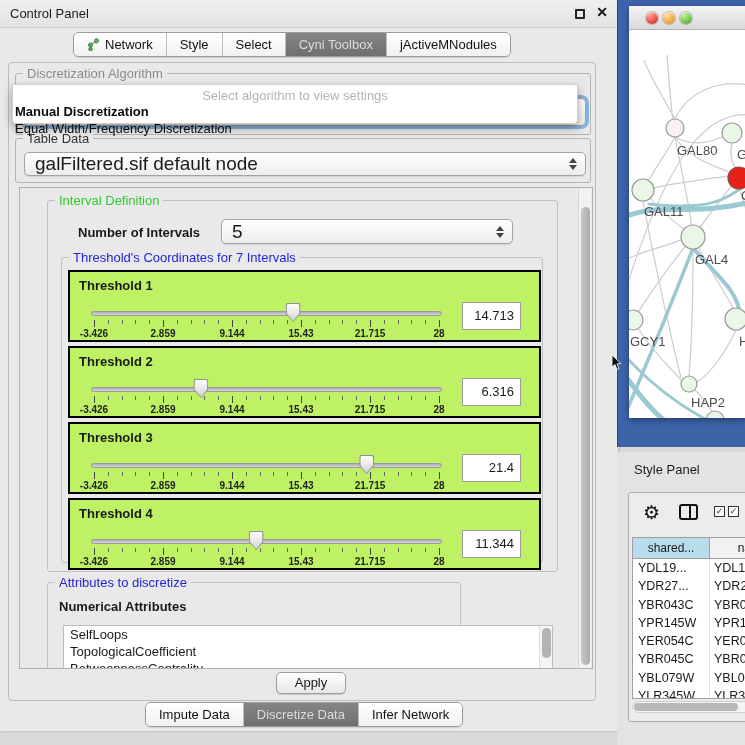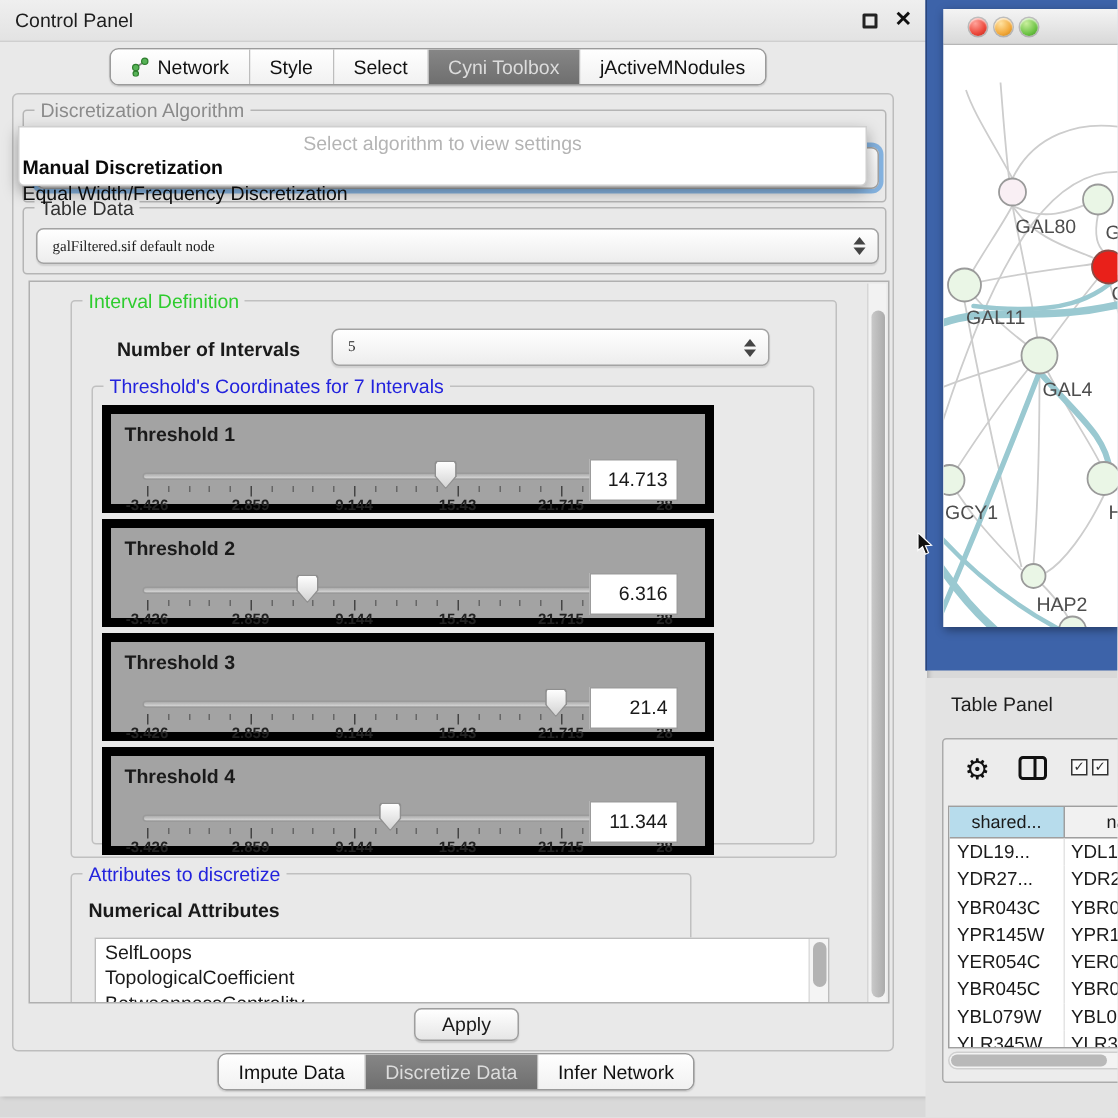--- a/index.html
+++ b/index.html
@@ -31,41 +31,41 @@
   .groupbox { position:absolute; border:1px solid #b5b5b5; border-radius:3px; }
   .legend { position:absolute; top:-8px; left:7px; background:#e9e9e9; padding:0 4px;
     font-size:13px; color:#333; white-space:nowrap; }
   .legend.green { color:var(--green-title); }
   .legend.blue { color:var(--blue-title); }
   .legend.dim { color:#8b8b8b; }
 
   
   .combo { position:absolute; border:1px solid #a3a3a3; border-radius:5px;
     background:linear-gradient(#ffffff,#ededed); box-shadow:0 1px 1px rgba(0,0,0,.1);
-    display:flex; align-items:center; font-size:10px; padding-left:10px;font-family:Liberation Serif, serif; }
+    display:flex; align-items:center; font-size:19px; padding-left:10px; }
   .combo .spinner { position:absolute; right:8px; top:50%; transform:translateY(-50%);
     display:flex; flex-direction:column; gap:2px; }
   .combo .spinner i { width:0; height:0; border-left:4px solid transparent; border-right:4px solid transparent; }
   .combo .spinner i.up { border-bottom:5px solid #444; }
   .combo .spinner i.down { border-top:5px solid #444; }
   .combo.focused { box-shadow:0 0 0 3px var(--focus-ring); }
 
   .content-panel { position:absolute; left:8px; top:62px; width:588px; height:639px;
     border:1px solid #bdbdbd; border-radius:4px; background:#e9e9e9; }
 
   .scroll-viewport { position:absolute; left:10px; top:124px; width:574px; height:482px;
     border:1px solid #b0b0b0; background:#e9e9e9; overflow:hidden; }
   .v-scrollbar { position:absolute; right:1px; top:1px; width:13px; height:480px; background:#f2f2f2;
     border-left:1px solid #d6d6d6; }
   .v-scrollbar .thumb { position:absolute; left:2px; width:9px; border-radius:5px;
     background:linear-gradient(90deg,#c9c9c9,#ababab); }
 
   
-  .threshold-block { position:absolute; left:6px; width:408px; height:72px;
-    border:6px solid #000000; background:#a3a3a3; }
+  .threshold-block { position:absolute; left:6px; width:473px; height:72px;
+    border:2px solid #000000; background:#bef264; }
   .t-label { position:absolute; left:9px; top:6px; font-weight:bold; font-size:13px; }
   .slider-track { position:absolute; left:21px; top:39px; width:351px; height:5px;
     border-radius:3px; background:linear-gradient(#adadad,#d8d8d8); border:1px solid #9a9a9a; }
   .slider-handle { position:absolute; top:31px; width:15px; height:19px; transform:translateX(-50%);
     background:#8f8f8f; clip-path:polygon(8% 0,92% 0,100% 10%,100% 55%,50% 100%,0 55%,0 10%); }
   .slider-handle i { position:absolute; inset:1px; display:block;
     background:linear-gradient(#fefefe,#d3d3d3); clip-path:polygon(8% 0,92% 0,100% 10%,100% 55%,50% 100%,0 55%,0 10%); }
   .ruler { position:absolute; left:21px; top:48px; width:351px; height:8px; }
   .ruler .tick { position:absolute; top:0; width:1px; height:4px; background:#666; }
   .ruler .tick.major { height:7px; background:#444; }
@@ -501,21 +501,21 @@
           <text x="1" y="316">GCY1</text>
           <text x="110" y="316">H</text>
           <text x="62" y="377">HAP2</text>
         </g>
       </svg>
     </div>
   </div>
 </div>
 
 <div id="table-panel">
-  <div class="tp-title">Table Panel</div>
+  <div class="tp-title">Style Panel</div>
   <div class="tp-body">
     <div class="tp-toolbar">
       <span class="gear-glyph">⚙</span>
       <span class="col-icon"></span>
       <span class="cb-icon" style="left:85px;">✓</span>
       <span class="cb-icon" style="left:99px;">✓</span>
     </div>
     <div class="tp-table">
       <div class="tp-header">
         <div class="hc1">shared...</div>

